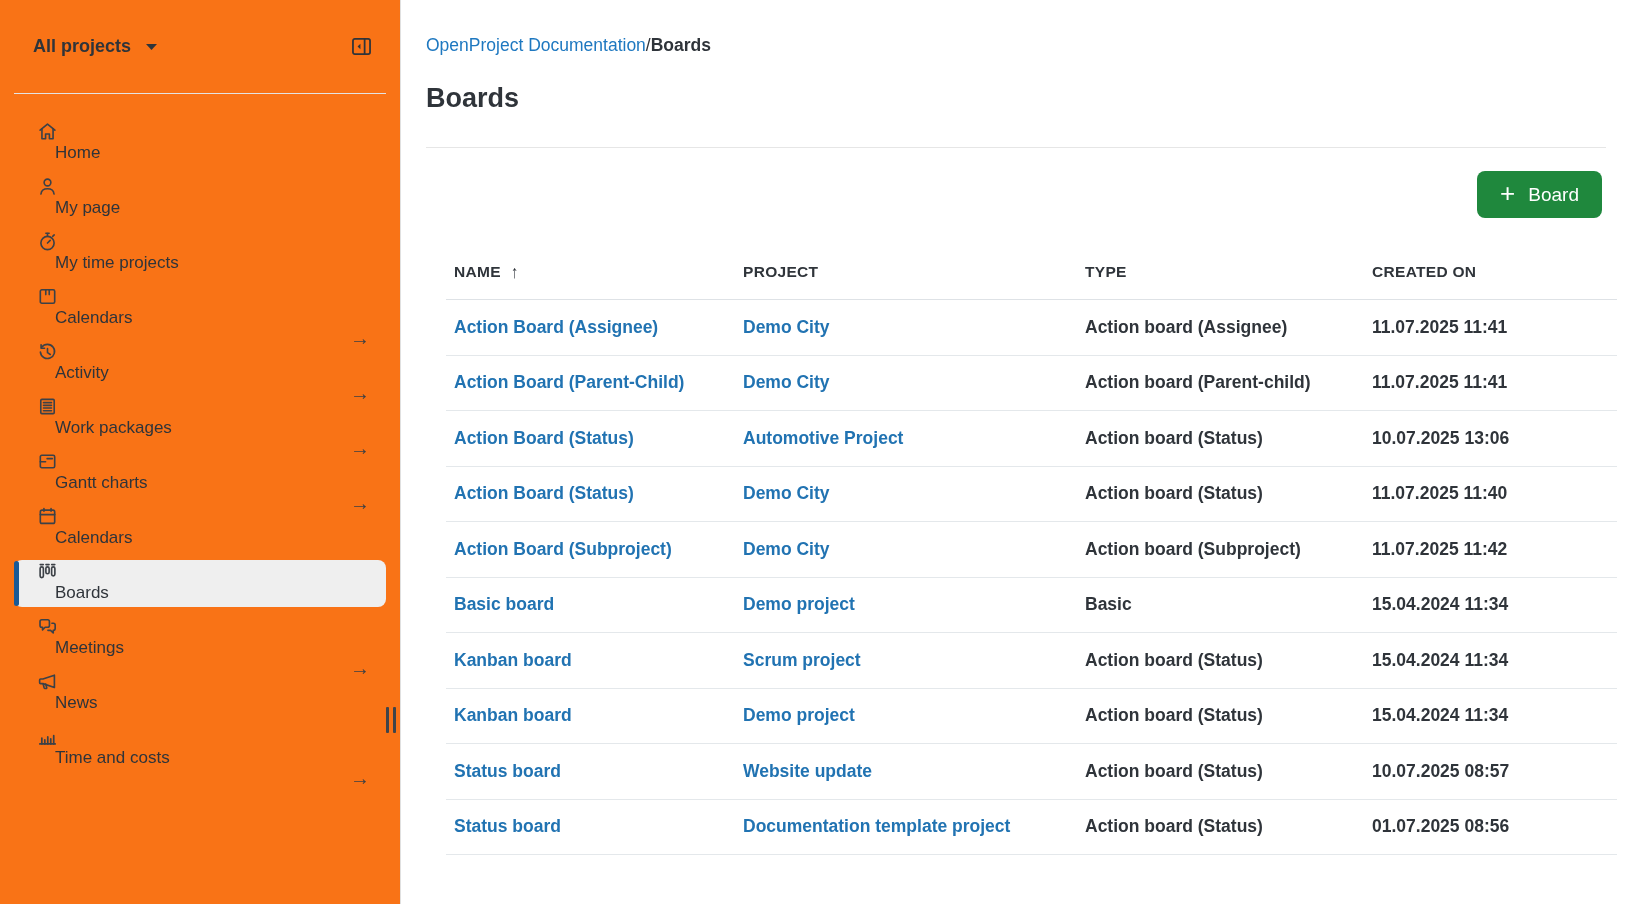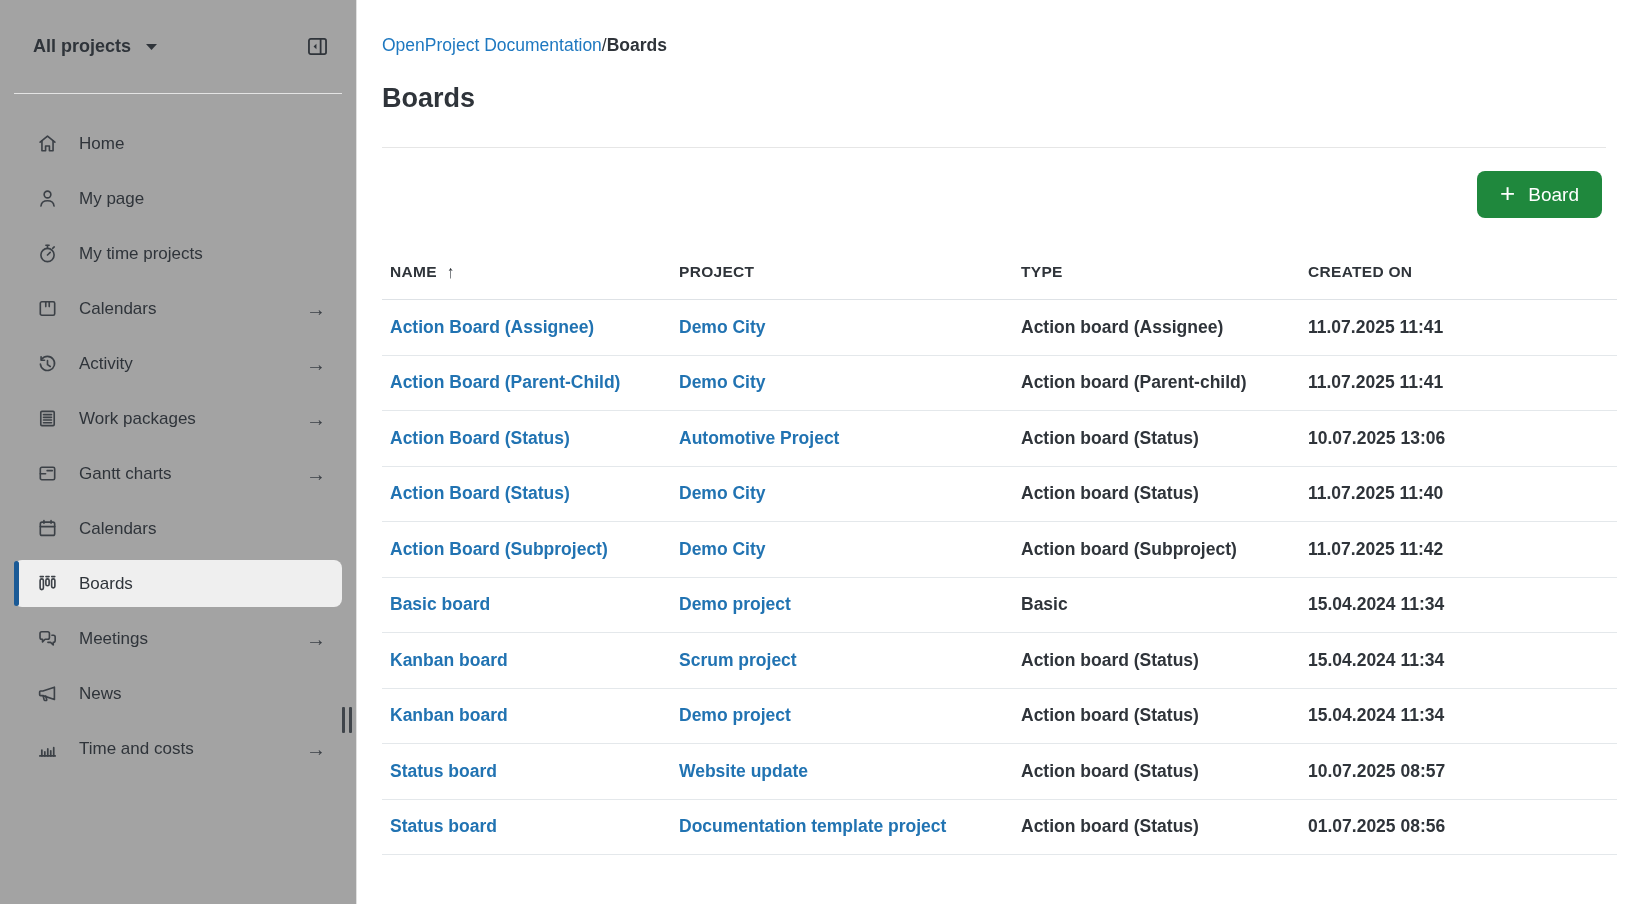--- a/index.html
+++ b/index.html
@@ -5,27 +5,27 @@
   * { box-sizing: border-box; }
   html,body { margin:0; padding:0; }
   body {
     width:1628px; height:904px; overflow:hidden;
     background:#ffffff; color:#2F343A;
     font-family:"Liberation Sans", sans-serif;
   }
   .app { display:flex; width:1628px; height:904px; }
 
   
-  .sidebar { width:357px; flex-shrink:0; border-right:1px solid #E0E0E0; position:relative; background:#a3a3a3; }
+  .sidebar { width:401px; flex-shrink:0; border-right:1px solid #E0E0E0; position:relative; background:#f97316; }
   .sidebar-header { height:93px; display:flex; align-items:center; padding:0 26px 0 33px; }
   .project-selector { display:flex; align-items:center; gap:14px; font-size:18px; font-weight:700; color:#2F343A; cursor:pointer; background:none; border:none; font-family:inherit; padding:0; }
   .collapse-btn { margin-left:auto; background:none; border:none; padding:0; cursor:pointer; display:flex; }
   .sidebar-rule { border-top:1px solid #E4E4E4; margin:0 14px; }
   .nav { padding:26px 14px 0; }
-  .nav-item { position:relative; display:flex; align-items:center; height:47px; margin-bottom:8px; border-radius:8px; padding:0 16px 0 21px; cursor:pointer; }
+  .nav-item { position:relative; display:flex; height:47px; margin-bottom:8px; border-radius:8px; padding:0 16px 0 21px; cursor:pointer;flex-direction:column; }
   .nav-item .icon { width:24px; display:flex; justify-content:center; align-items:center; }
   .nav-label { margin-left:20px; font-size:17px; color:#2F343A; }
   .nav-arrow { margin-left:auto; font-size:20px; color:#3A3F45; line-height:1; }
   .nav-item.selected { background:#EFEFEF; }
   .nav-item.selected::before { content:""; position:absolute; left:0; top:1px; bottom:1px; width:5px; border-radius:3px; background:#1A5A96; }
   .resize-handle { position:absolute; right:4px; top:707px; height:26px; display:flex; gap:4px; cursor:col-resize; }
   .resize-handle i { width:3px; background:#3F444A; border-radius:1px; }
 
   
   .main { flex:1; padding-left:25px; position:relative; }
@@ -34,21 +34,21 @@
   .breadcrumb .sep { color:#2F343A; }
   .breadcrumb .current { font-weight:700; color:#2F343A; }
   h1.page-title { margin:27px 0 0; font-size:27px; font-weight:700; color:#2F343A; }
   .heading-rule { border-top:1px solid #E6E6E6; margin:33px 22px 0 0; }
   .toolbar { display:flex; justify-content:flex-end; margin:23px 26px 0 0; }
   .btn-board { display:flex; align-items:center; gap:13px; height:47px; padding:0 23px; background:#1F883D; color:#fff; border:none; border-radius:8px; font-size:19px; font-family:inherit; cursor:pointer; }
   .btn-plus { font-size:26px; font-weight:400; line-height:1; margin-top:-3px; }
 
   
   .boards-table { margin:27px 11px 0 0; }
-  .thead, .trow { display:grid; grid-template-columns:289px 342px 287px 1fr; align-items:center; }
+  .thead, .trow { display:grid; grid-template-columns:289px 342px 287px 1fr; align-items:center;margin-left:20px; }
   .thead { height:55px; border-bottom:1px solid #DEE2E6; }
   .th { padding-left:8px; font-size:15.5px; font-weight:700; color:#2F343A; letter-spacing:0.3px; cursor:pointer; display:flex; align-items:center; }
   .sort-arrow { margin-left:9px; font-size:18px; font-weight:400; color:#2F343A; transform:scaleX(0.8); }
   .trow { height:55.5px; border-bottom:1px solid #E4E8EB; font-size:17.5px; color:#2F343A;font-weight:bold; }
   .trow a { color:#2173B2; text-decoration:none; cursor:pointer; }
   .cell { padding-left:8px; white-space:nowrap; overflow:hidden; text-overflow:ellipsis; }
 </style>
 </head>
 <body>
 

